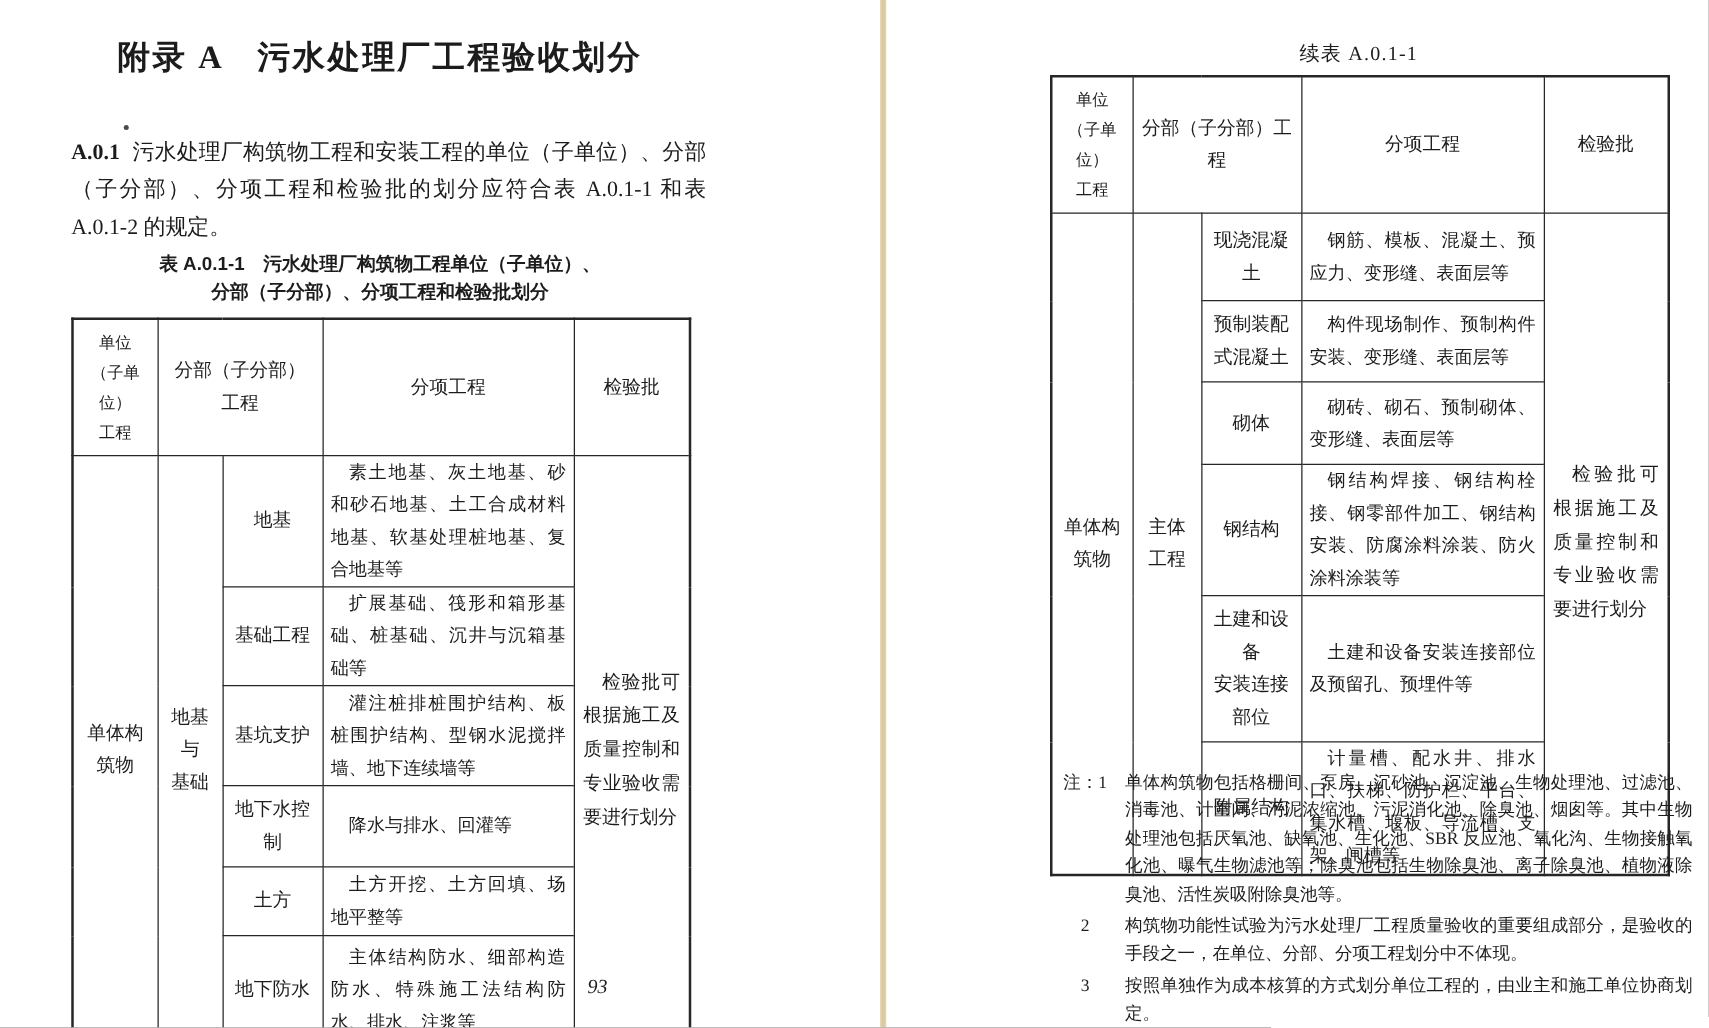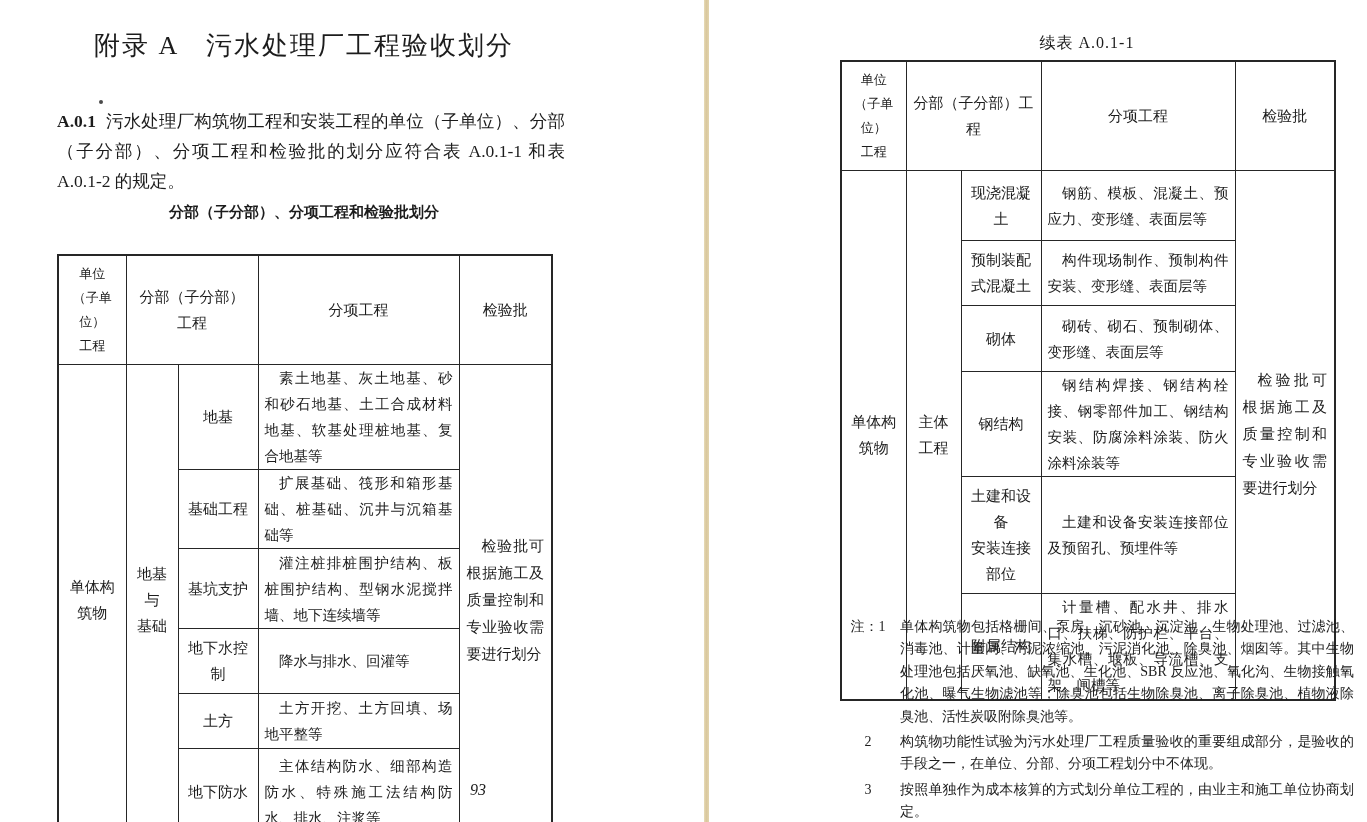--- a/index.html
+++ b/index.html
@@ -17,21 +17,21 @@
   .page-left { left: 0; width: 704px; }
   .page-right { left: 709px; width: 658px; }
   .spine {
     position: absolute; top: 0; left: 704px; width: 5px; height: 822px;
     background: linear-gradient(90deg, #e7dbb8 0%, #d9c79c 45%, #e2d4ae 100%);
   }
 
   
   .appendix-title {
     position: absolute; left: 57px; top: 28px; width: 494px;
-    text-align: center; font-size: 26px; font-weight: 400;
+    text-align: center; font-size: 26px; font-weight: 700;
     letter-spacing: 2px; white-space: nowrap;
   }
   .speck {
     position: absolute; left: 99px; top: 100px; width: 4px; height: 4px;
     background: #4a4a4a; border-radius: 50%;
   }
   .clause {
     position: absolute; left: 57px; top: 106px; width: 508px;
     font-size: 17.5px; line-height: 30px;
     text-align: justify; text-justify: inter-character;
@@ -100,20 +100,21 @@
 
   <div class="page page-left">
 
     <div class="appendix-title">附录 A　污水处理厂工程验收划分</div>
 
     <div class="speck"></div>
 
     <p class="clause"><b>A.0.1</b><span>污水处理厂构筑物工程和安装工程的单位（子单位）、分部（子分部）、分项工程和检验批的划分应符合表 A.0.1-1 和表 A.0.1-2 的规定。</span></p>
 
     <div class="table-caption">
+      <div>表 A.0.1-1　污水处理厂构筑物工程单位（子单位）、</div>
       <div>分部（子分部）、分项工程和检验批划分</div>
     </div>
 
     <table class="doc-table left-table">
       <colgroup>
         <col style="width:68px">
           <col style="width:52px">
           <col style="width:80px">
         <col style="width:201px">
           <col style="width:93px">

